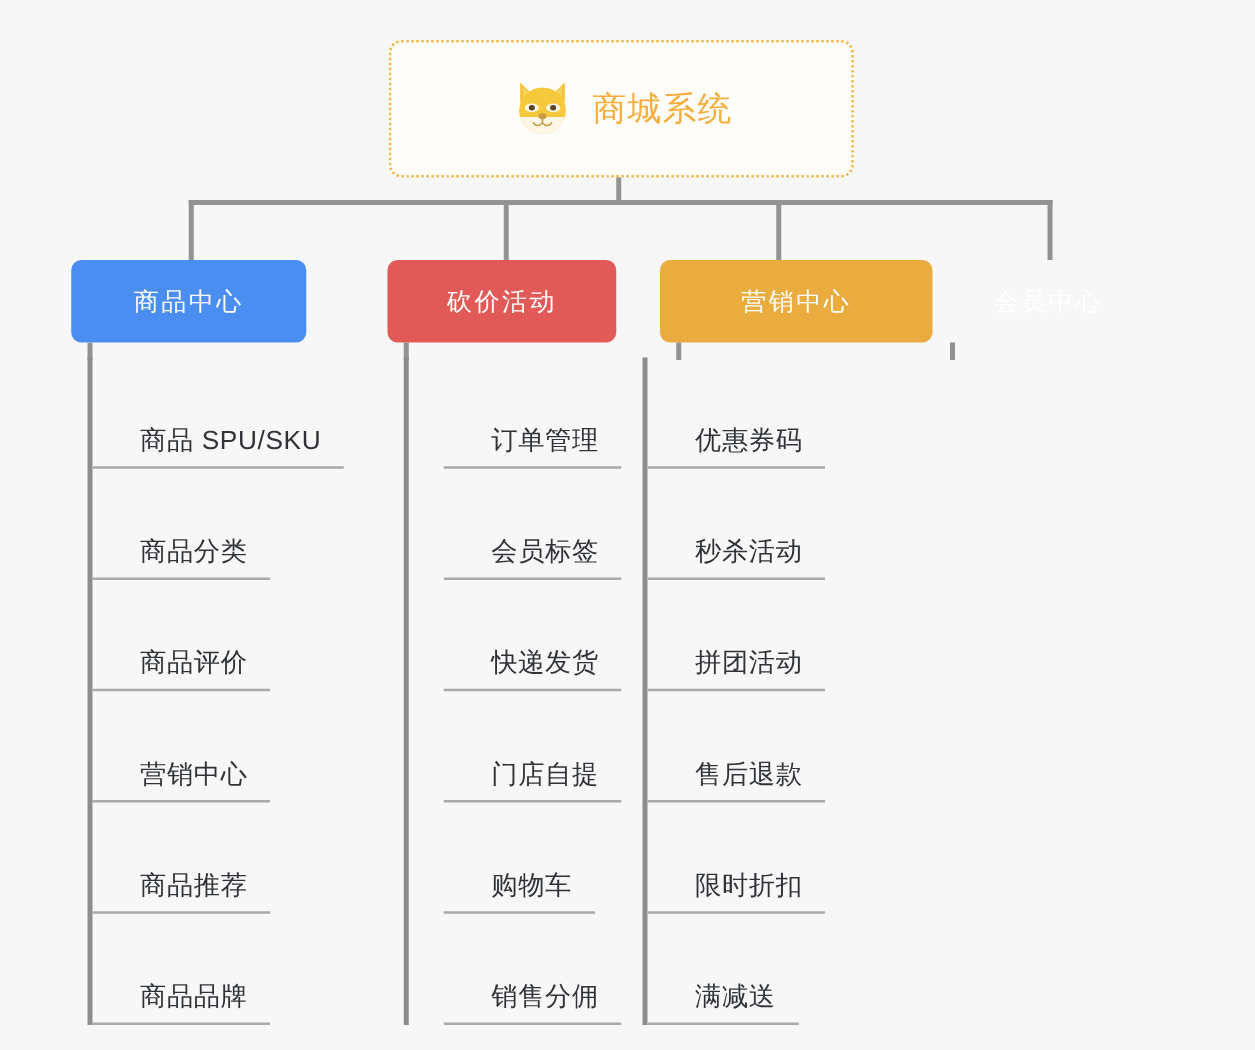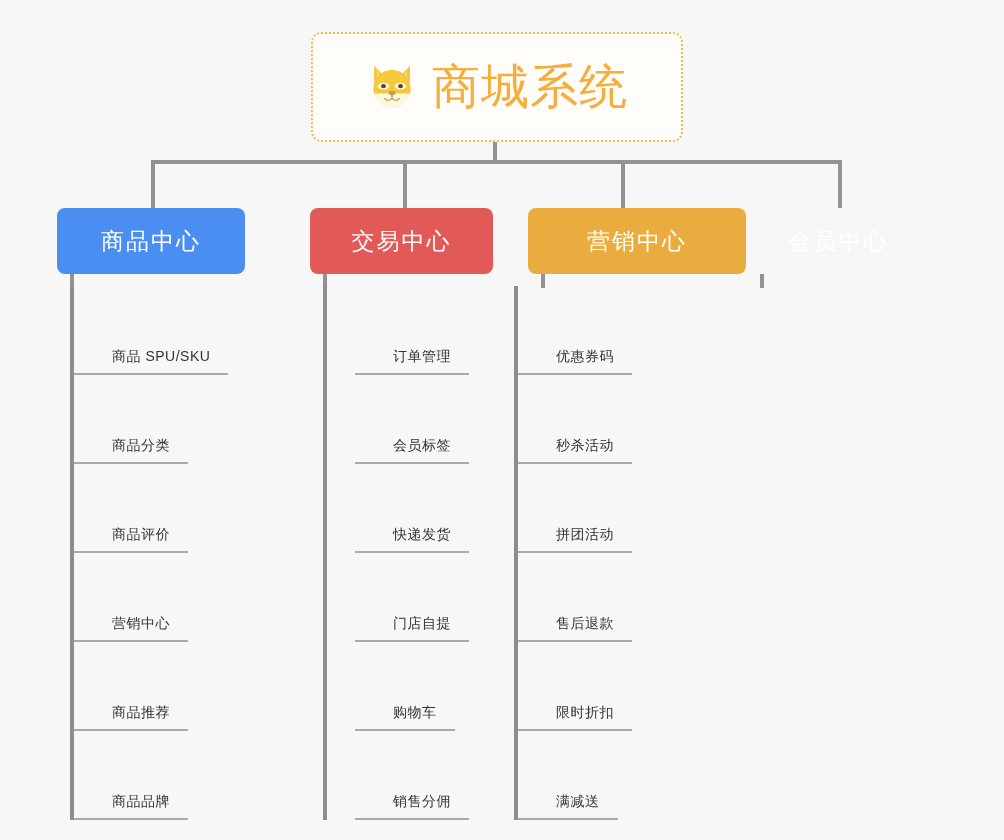--- a/index.html
+++ b/index.html
@@ -23,21 +23,21 @@
     width: 372px; height: 110px;
     background: #fffdf9;
     border: 2px dotted #f0b84a;
     border-radius: 10px;
     display: flex;
     align-items: center;
     justify-content: center;
     gap: 14px;
   }
   .root-title {
-    font-size: 48px;
+    font-size: 27px;
     color: #f5ae3c;
     letter-spacing: 1px;
     line-height: 1;
     white-space: nowrap;
   }
   .dog-icon { width: 52px; height: 52px; display: block; flex: 0 0 auto; }
 
   
   .conn { position: absolute; background: #939393; }
   .conn-v { width: 4px; }
@@ -45,40 +45,40 @@
 
   
   .cat-box {
     position: absolute;
     height: 66px;
     border-radius: 8px;
     display: flex;
     align-items: center;
     justify-content: center;
     color: #ffffff;
-    font-size: 23px;
+    font-size: 20px;
     letter-spacing: 2px;
     white-space: nowrap;
   }
 
   
   .leaf-col {
     position: absolute;
     top: 286px;
     width: 230px;
     border-left: 4px solid #8d8d8d;
   }
   .leaf-item {
     position: relative;
     height: 89px;
     display: flex;
     align-items: flex-end;
   }
   .leaf-label {
-    font-size: 14px;
+    font-size: 21px;
     color: #2f3337;
     white-space: nowrap;
     padding: 0 0 7px 38px;
     letter-spacing: 0.5px;
     border-bottom: 2px solid #a9a9a9;
     display: inline-block;
     padding-right: 18px;
   }
 </style>
 </head>
@@ -112,21 +112,21 @@
 
   <div class="conn conn-v" style="left: 151px; top: 160px; height: 48px; background: rgb(147, 147, 147);"></div>
   <div class="conn conn-v" style="left: 403px; top: 160px; height: 48px; background: rgb(147, 147, 147);"></div>
   <div class="conn conn-v" style="left: 621px; top: 160px; height: 48px; background: rgb(147, 147, 147);"></div>
   <div class="conn conn-v" style="left: 838px; top: 160px; height: 48px; background: rgb(147, 147, 147);"></div>
 
   <div class="cat-box" style="left: 57px; top: 208px; width: 188px; background: rgb(74, 142, 241);">
     <span>商品中心</span>
   </div>
   <div class="cat-box" style="left: 310px; top: 208px; width: 183px; background: rgb(226, 90, 87);">
-    <span>交易中心</span>
+    <span>砍价活动</span>
   </div>
   <div class="cat-box" style="left: 528px; top: 208px; width: 218px; background: rgb(234, 172, 62);">
     <span>营销中心</span>
   </div>
   <div class="cat-box" style="left:747px; top:208px; width:183px;">
     <span>会员中心</span>
   </div>
 
   <div class="conn conn-v" style="left: 70px; top: 274px; height: 14px; background: rgb(147, 147, 147);"></div>
   <div class="conn conn-v" style="left: 323px; top: 274px; height: 14px; background: rgb(147, 147, 147);"></div>

